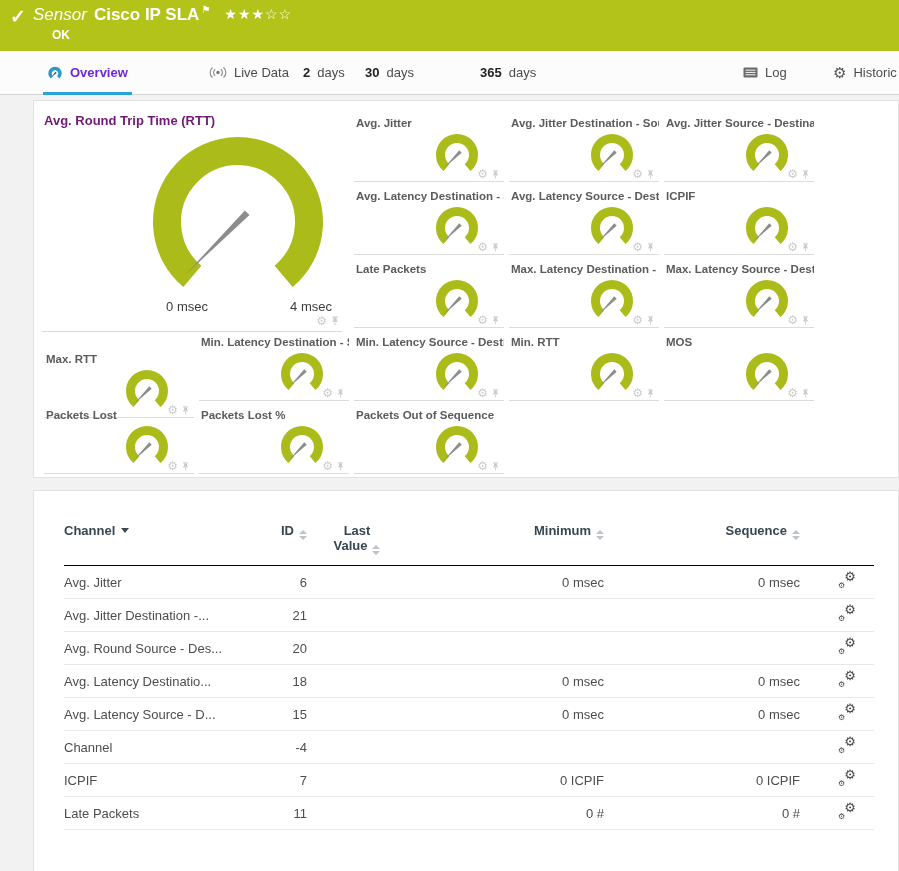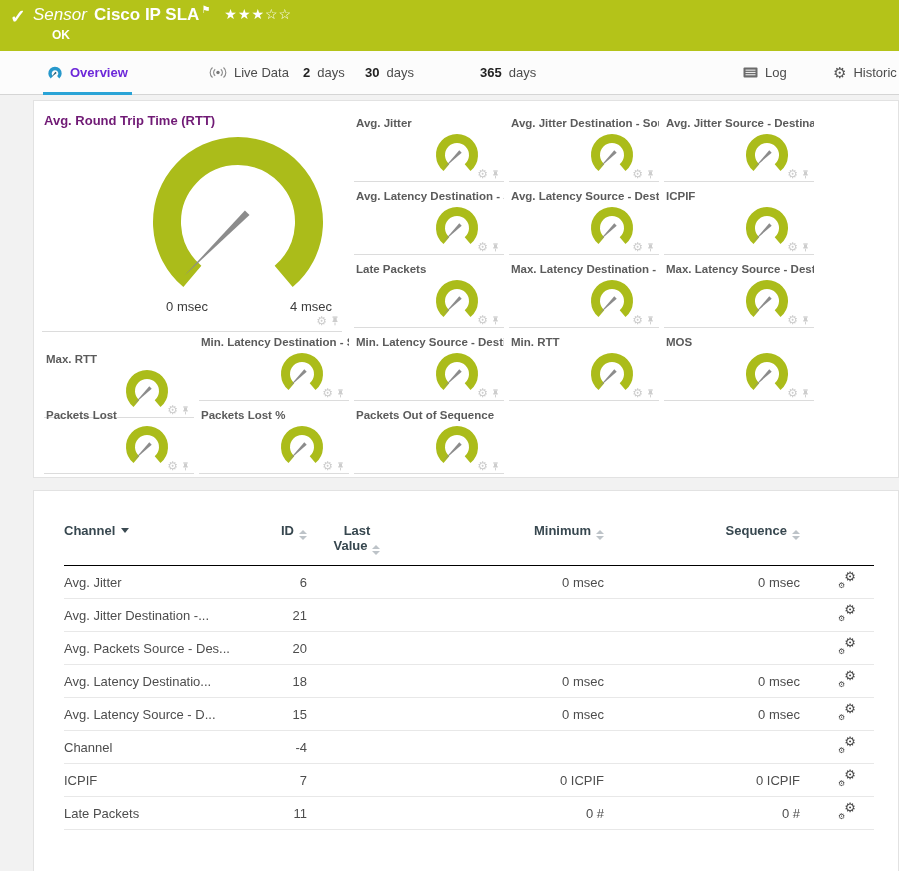--- a/index.html
+++ b/index.html
@@ -449,21 +449,21 @@
         </tr>
         <tr>
           <td class="col-channel">Avg. Jitter Destination -...</td>
           <td class="col-id">21</td>
           <td class="col-last"></td>
           <td class="col-min"></td>
           <td class="col-max"></td>
           <td class="col-action"><span class="gears"><span class="g1">⚙</span><span class="g2">⚙</span></span></td>
         </tr>
         <tr>
-          <td class="col-channel">Avg. Packets Source - Des...</td>
+          <td class="col-channel">Avg. Round Source - Des...</td>
           <td class="col-id">20</td>
           <td class="col-last"></td>
           <td class="col-min"></td>
           <td class="col-max"></td>
           <td class="col-action"><span class="gears"><span class="g1">⚙</span><span class="g2">⚙</span></span></td>
         </tr>
         <tr>
           <td class="col-channel">Avg. Latency Destinatio...</td>
           <td class="col-id">18</td>
           <td class="col-last"></td>

